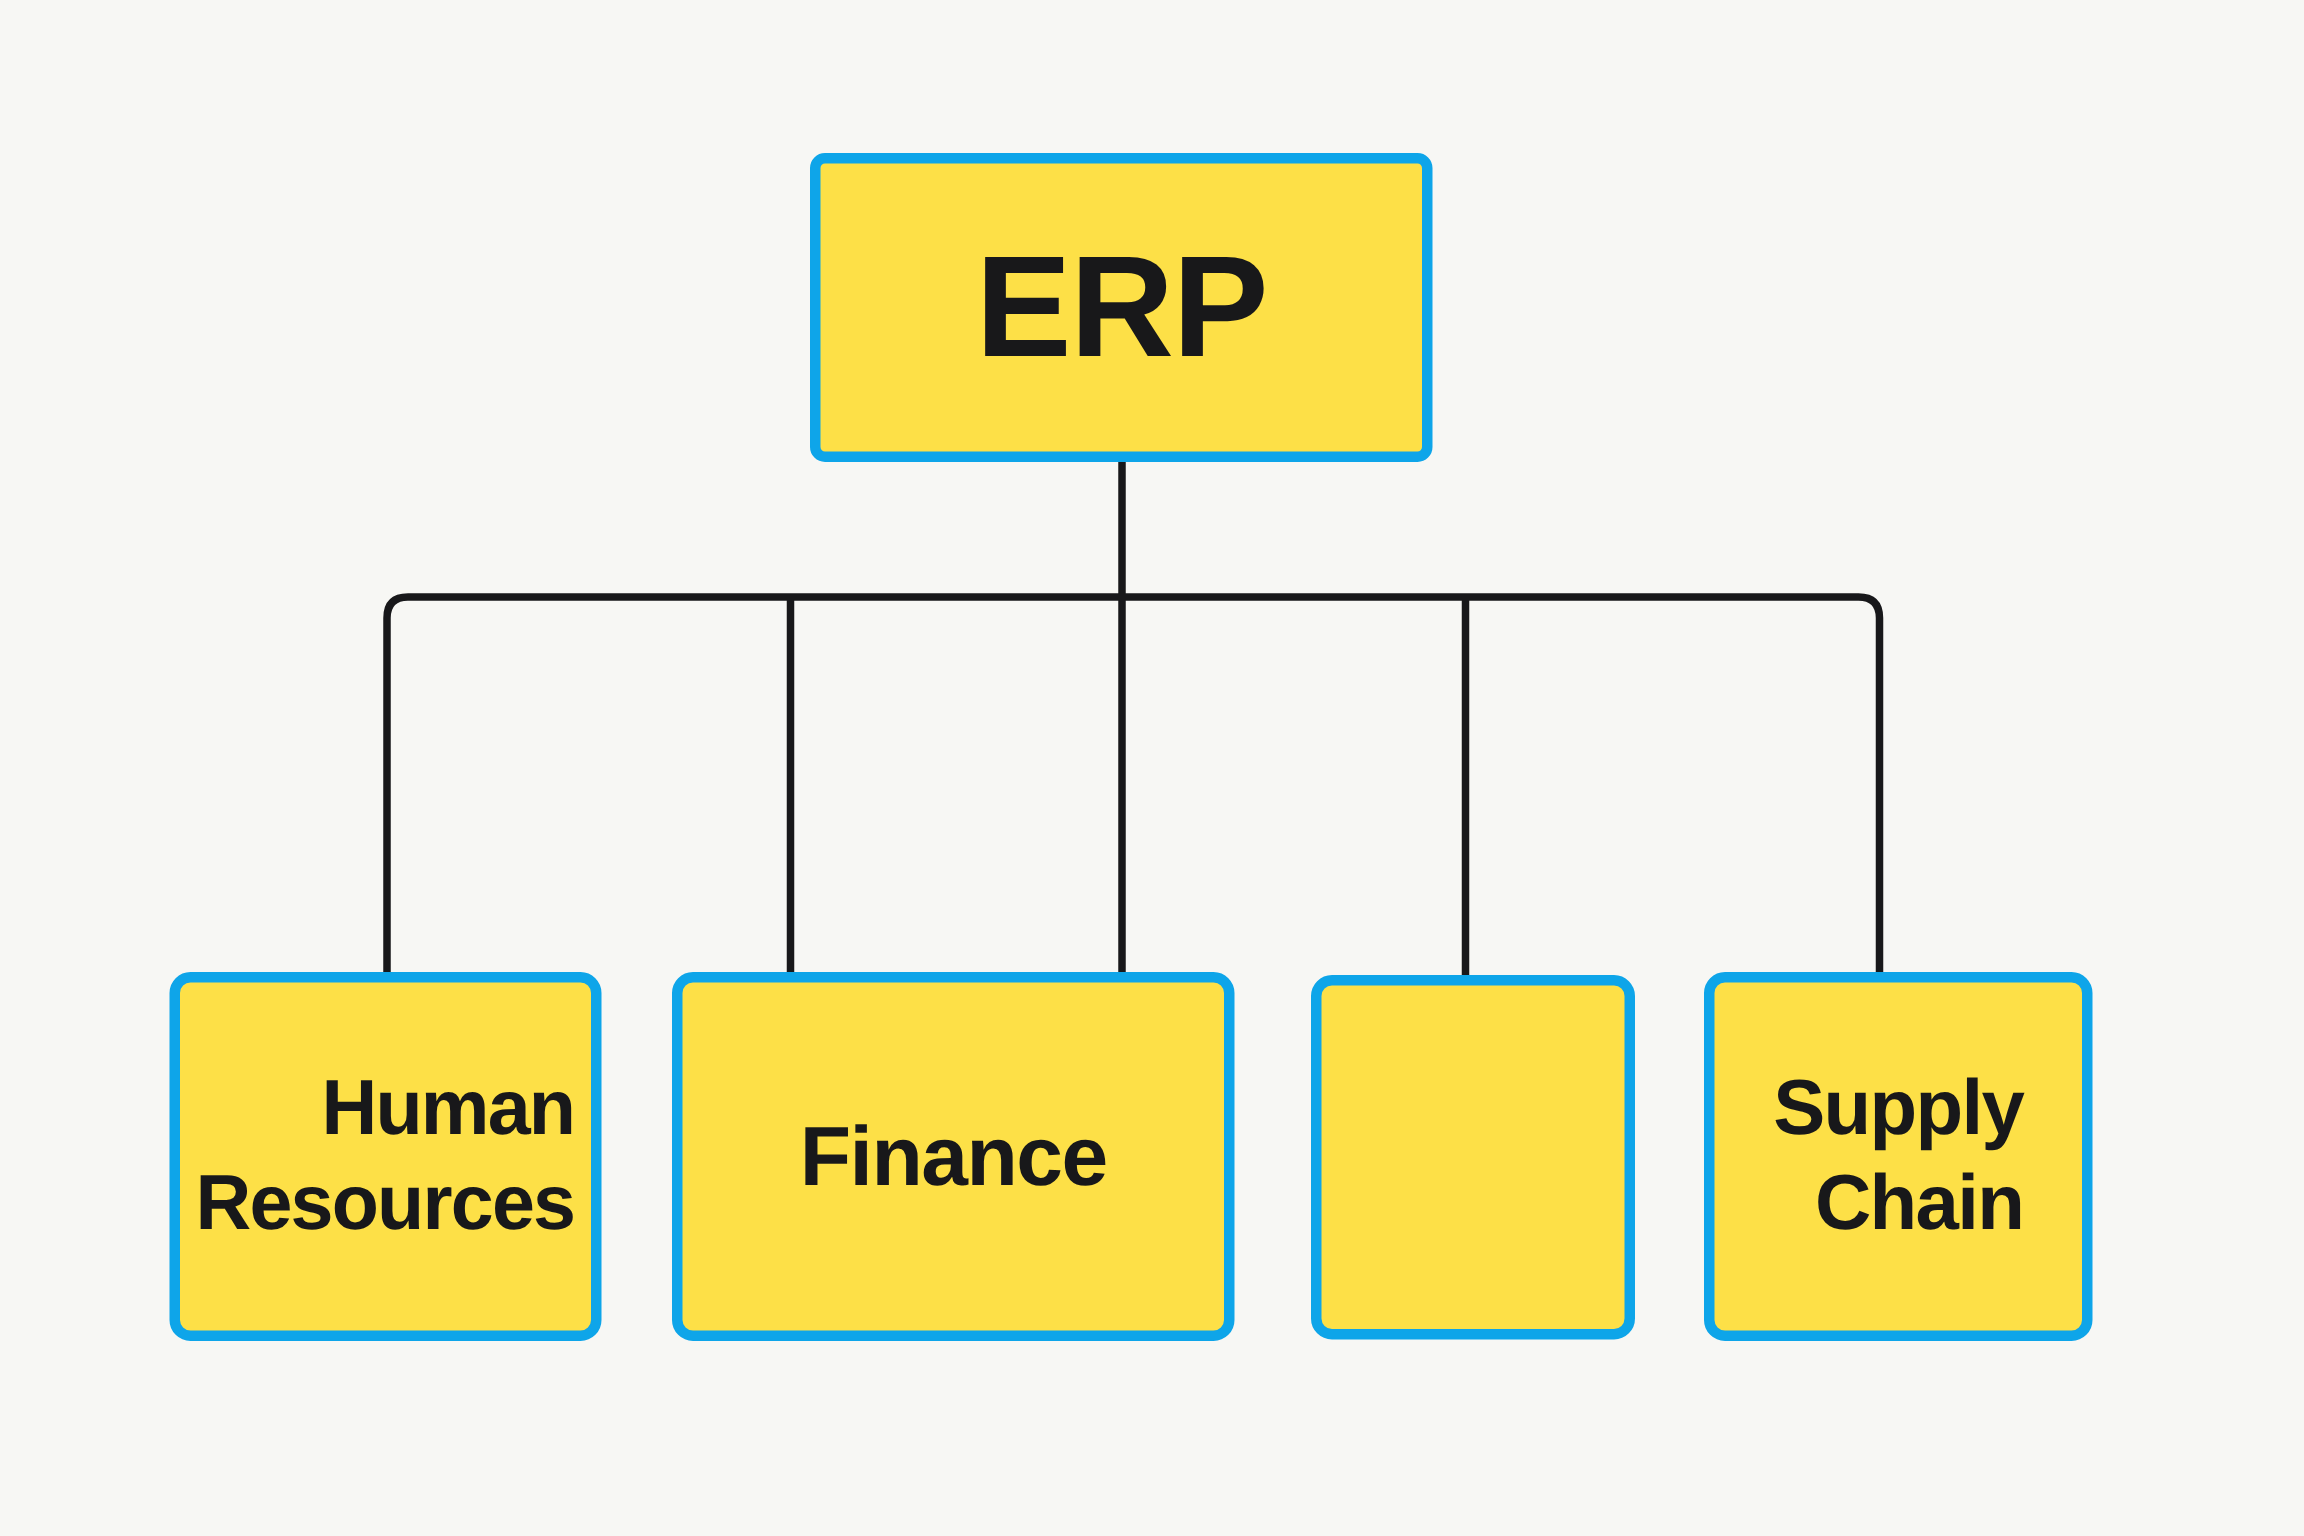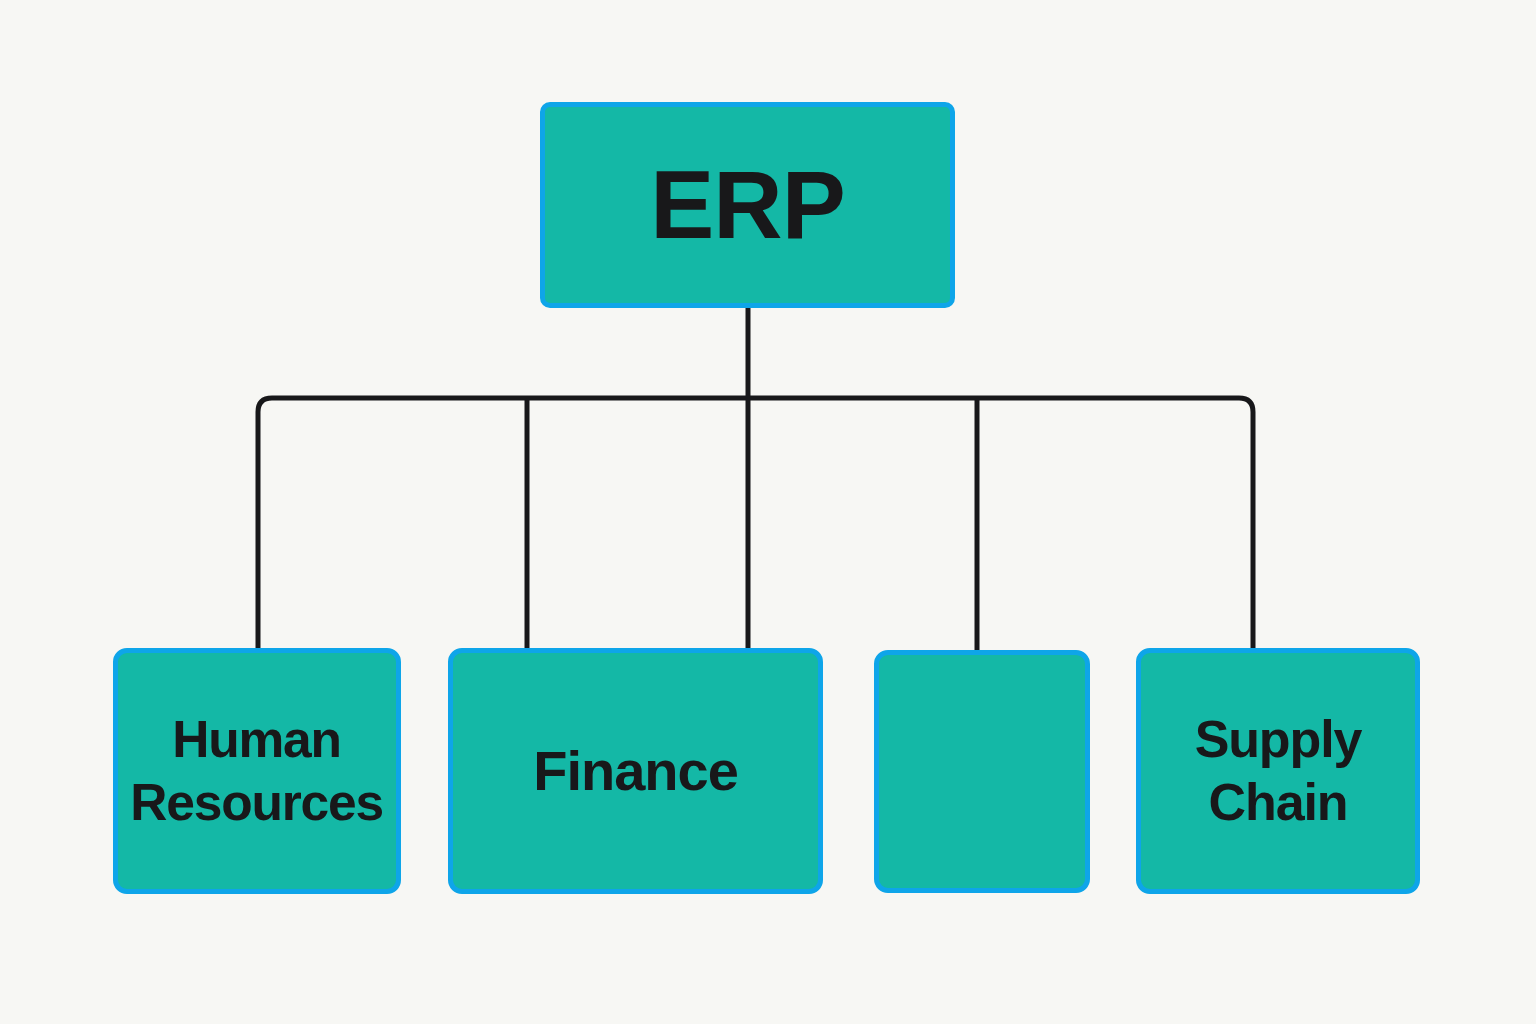--- a/index.html
+++ b/index.html
@@ -27,23 +27,23 @@
     top: 0;
     width: 1536px;
     height: 1024px;
   }
   .node {
     position: absolute;
     box-sizing: border-box;
     display: flex;
     align-items: center;
     justify-content: center;
-    text-align: center;
-    background: #14b8a6;
-    border: 5px solid #0ea5e9;
+    text-align: right;
+    background: #fde047;
+    border: 7px solid #0ea5e9;
     border-radius: 14px;
     z-index: 2;
   }
   .node-label {
     font-weight: bold;
     color: #18181a;
     line-height: 1.08;
     letter-spacing: -0.5px;
     white-space: pre-line;
     display: block;
@@ -88,21 +88,21 @@
     top: 650px;
     width: 216px;
     height: 243px;
   }
   #node-blank .node-label {
     font-size: 48px;
   }
   #node-supply-chain {
     left: 1136px;
     top: 648px;
-    width: 284px;
+    width: 259px;
     height: 246px;
   }
   #node-supply-chain .node-label {
     font-size: 52px;
     line-height: 1.22;
     letter-spacing: -1.1px;
   }
 </style>
 </head>
 <body>

